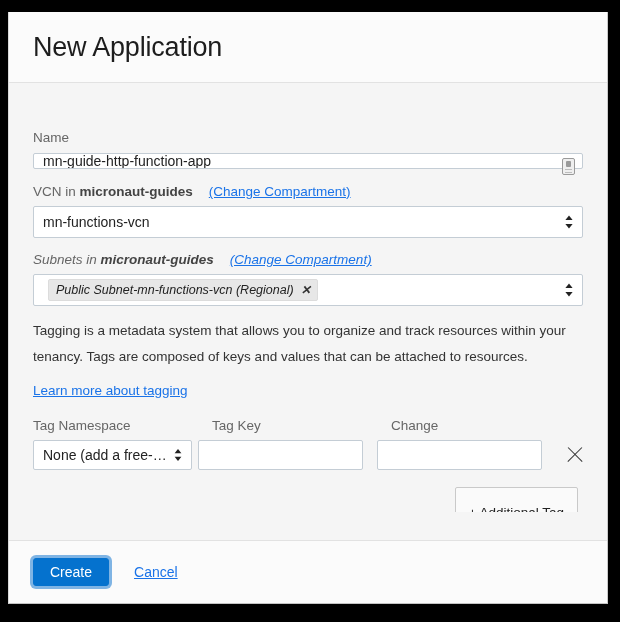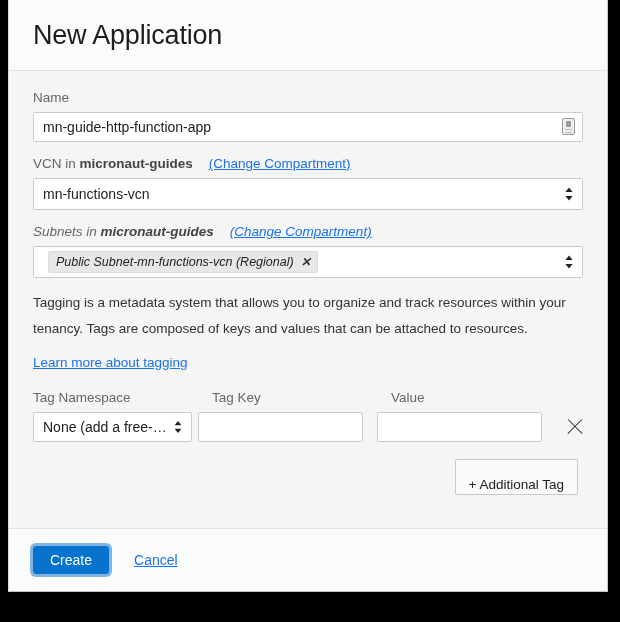--- a/index.html
+++ b/index.html
@@ -5,28 +5,29 @@
   * { box-sizing: border-box; }
   html, body {
     margin: 0; padding: 0;
     width: 620px; height: 622px;
     background: #000000;
     font-family: "Liberation Sans", sans-serif;
     overflow: hidden;
   }
   .dialog {
     position: absolute;
-    left: 8px; top: 0;
+    left: 8px; top: 12px;
     width: 600px; height: 592px;
     background: #f5f5f5;
     border-left: 1px solid #d9d9d9;
     border-right: 1px solid #c9c9c9;
     border-bottom: 1px solid #c3c3c3;
     display: flex;
     flex-direction: column;
+    gap: 28px;
   }
   
   .dlg-header {
     height: 71px;
     background: #fbfbfb;
     border-bottom: 1px solid #e2e2e2;
     display: flex;
     align-items: center;
     padding: 0 24px;
     flex: none;
@@ -61,21 +62,21 @@
   .link {
     color: #1a73e8;
     font-size: 13.5px;
     text-decoration: underline;
     cursor: pointer;
     margin-left: 16px;
     white-space: nowrap;
   }
   .txt-input {
     width: 100%;
-    height: 30px;
+    height: 16px;
     background: #ffffff;
     border: 1px solid #c4cdd5;
     border-radius: 2px;
     font-size: 14px;
     color: #222;
     padding: 0 28px 0 9px;
     font-family: "Liberation Sans", sans-serif;
     line-height: 28px;
     outline: none;
   }
@@ -324,21 +325,21 @@
     </div>
 
     
     <p class="tag-desc">Tagging is a metadata system that allows you to organize and track resources within your tenancy. Tags are composed of keys and values that can be attached to resources.</p>
     <a class="learn-link">Learn more about tagging</a>
 
     
     <div class="tag-head">
       <span class="th-ns">Tag Namespace</span>
       <span class="th-key">Tag Key</span>
-      <span class="th-val">Value</span>
+      <span class="th-val">Change</span>
     </div>
 
     
     <div class="tag-row">
       <div class="ns-select">
         <div class="sel">
           <span>None (add a free-…</span>
         </div>
         <svg class="chev" viewBox="0 0 10 16">
           <path d="M5 2 L8.4 6.2 L1.6 6.2 Z" fill="#222"></path>

